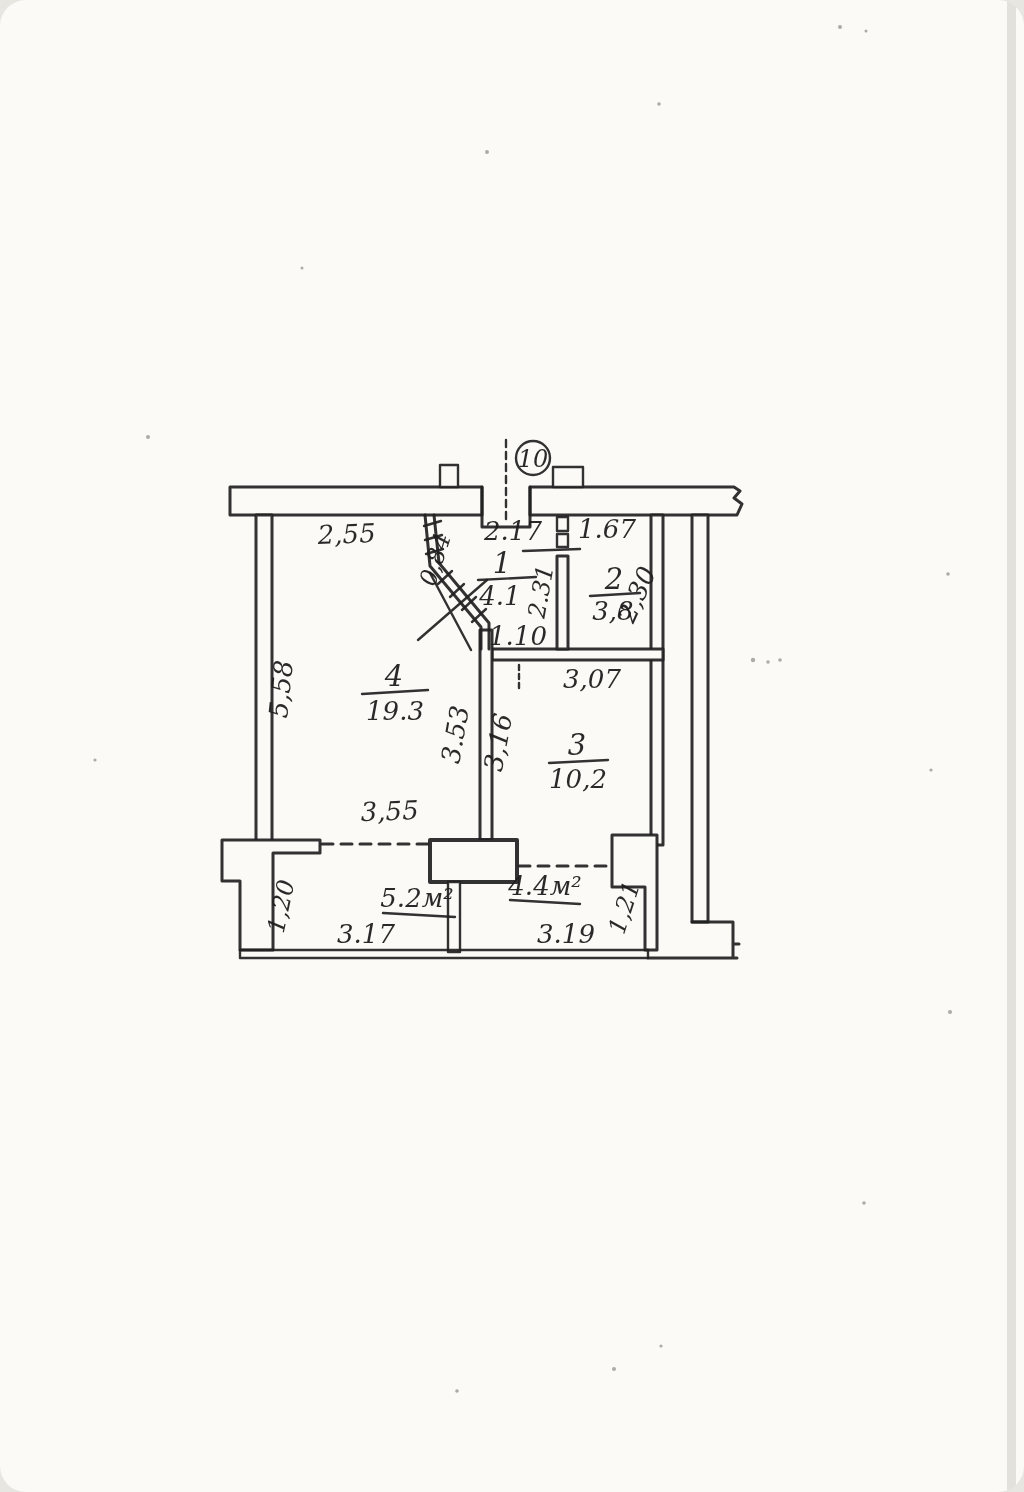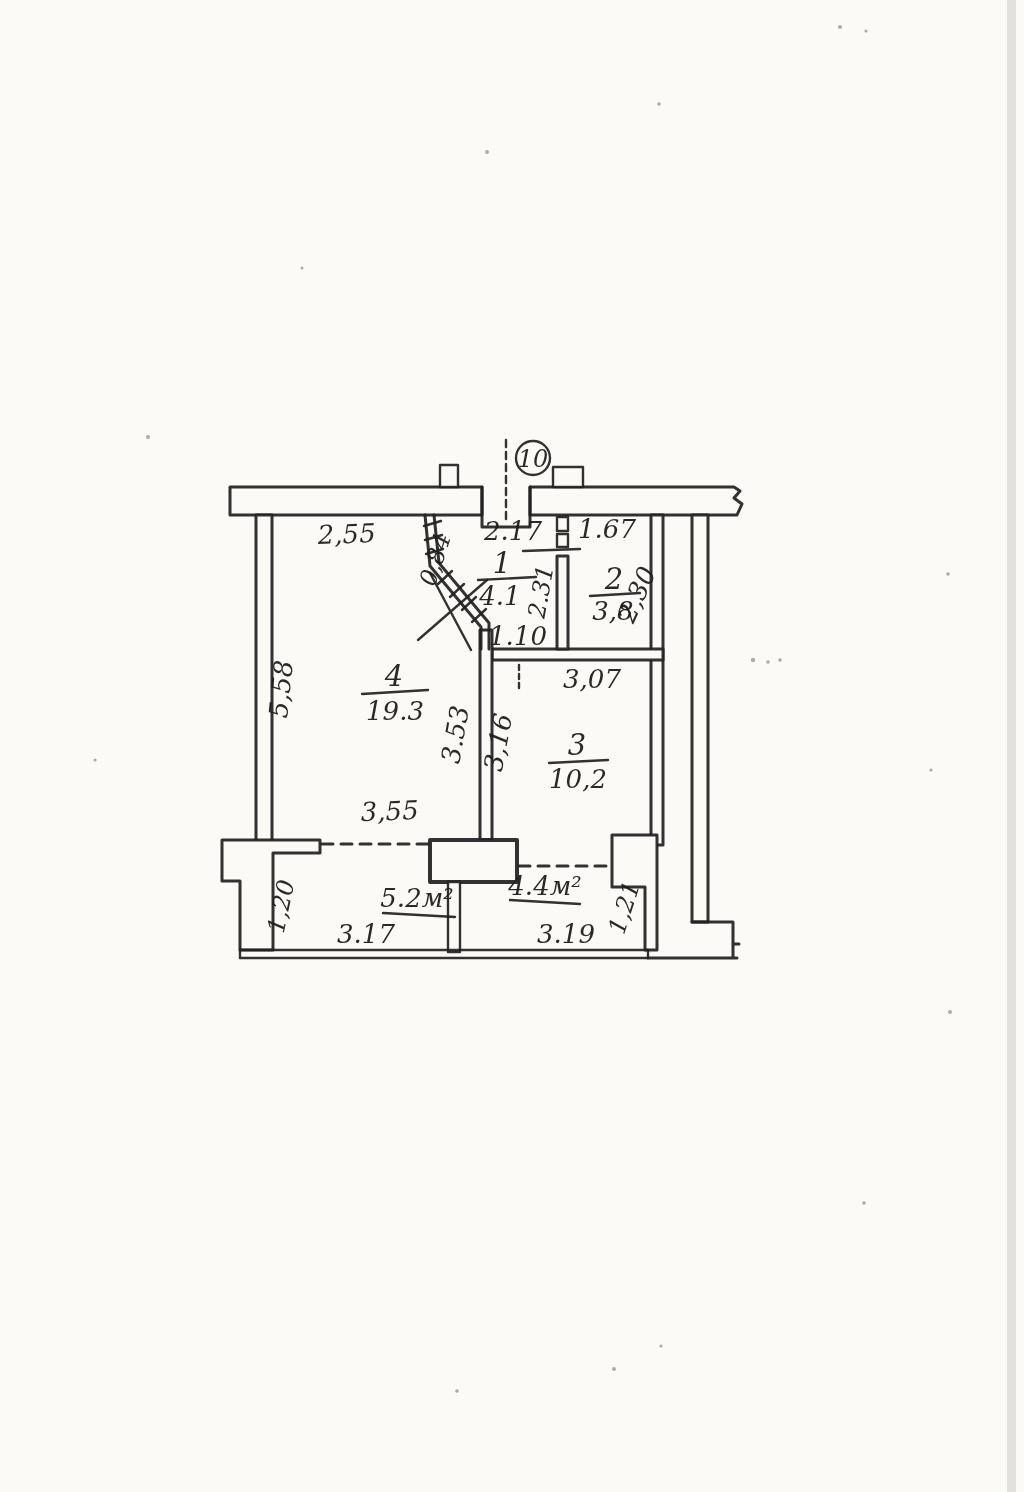--- a/index.html
+++ b/index.html
@@ -2,20 +2,21 @@
 <html><head>
 <meta charset="utf-8">
 <style>
   html,body{margin:0;padding:0;background:#e8e6e0;}
   #page{
     position:relative;
     width:1024px;height:1492px;
     background:#fbfaf6;
     overflow:hidden;
     font-family:"DejaVu Serif","Liberation Serif",serif;
+    border-radius:26px;
   }
   svg{position:absolute;left:0;top:0;}
   .ink{stroke:#212121;stroke-opacity:.92;fill:none;stroke-linecap:round;stroke-linejoin:round;}
   .w2{stroke-width:2.4;}
   .w3{stroke-width:3;}
   .w4{stroke-width:4;}
   .paperfill{fill:#fbfaf6;}
   text{
     font-family:"DejaVu Serif","Liberation Serif",serif;
     font-style:italic;

